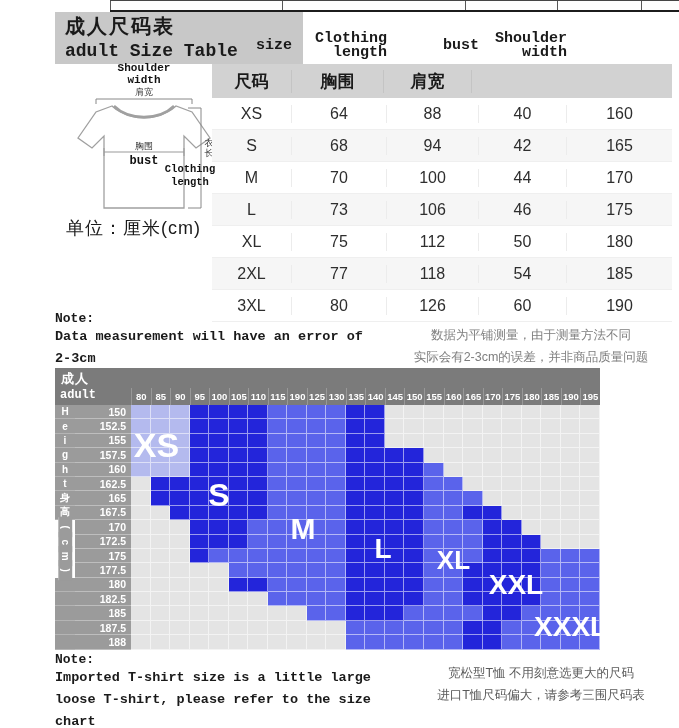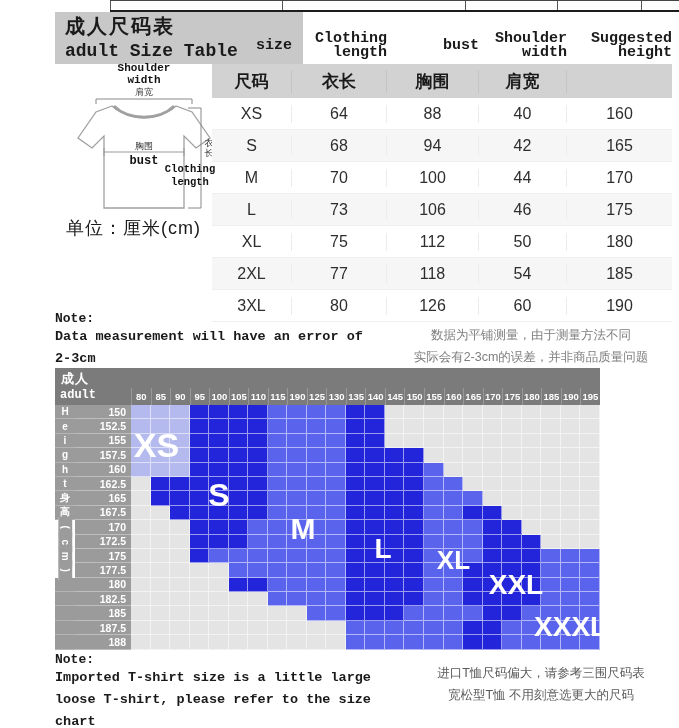--- a/index.html
+++ b/index.html
@@ -122,26 +122,23 @@
 </div>
 
 <div class="abs sizetable">
   <div class="trow thead-en">
       <div class="tcell c0">size</div>
       <div class="tcell c1">Clothing
 length</div>
       <div class="tcell c2">bust</div>
       <div class="tcell c3">Shoulder
 width</div>
-      <div class="tcell c4">Suggested
-height</div>
     </div>
   <div class="trow thead-cn">
       <div class="tcell c0">尺码</div>
-      <div class="tcell c1">衣长</div>
       <div class="tcell c2">胸围</div>
       <div class="tcell c3">肩宽</div>
     </div>
   <div class="tbody">
       <div class="trow">
         <div class="tcell c0">XS</div>
         <div class="tcell c1">64</div>
         <div class="tcell c2">88</div>
         <div class="tcell c3">40</div>
         <div class="tcell c4">160</div>
@@ -726,15 +723,15 @@
 </div>
 
 <div class="abs note2">
   <div class="note-label mono">Note:</div>
   <div class="note-lines mono">
       <div>Imported T-shirt size is a little large</div>
       <div>loose T-shirt, please refer to the size chart</div>
     </div>
 </div>
 <div class="abs note2-cn">
+    <div>宽松型T恤 不用刻意选更大的尺码</div>
     <div>进口T恤尺码偏大，请参考三围尺码表</div>
-    <div>宽松型T恤 不用刻意选更大的尺码</div>
   </div>
 
 </body></html>

